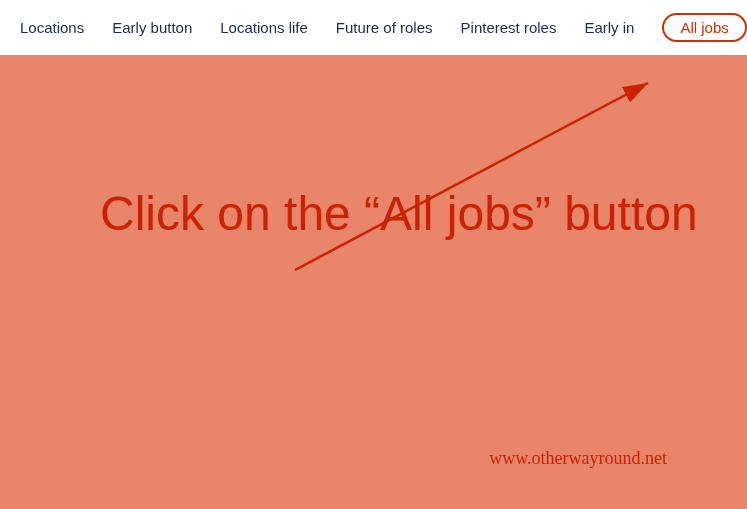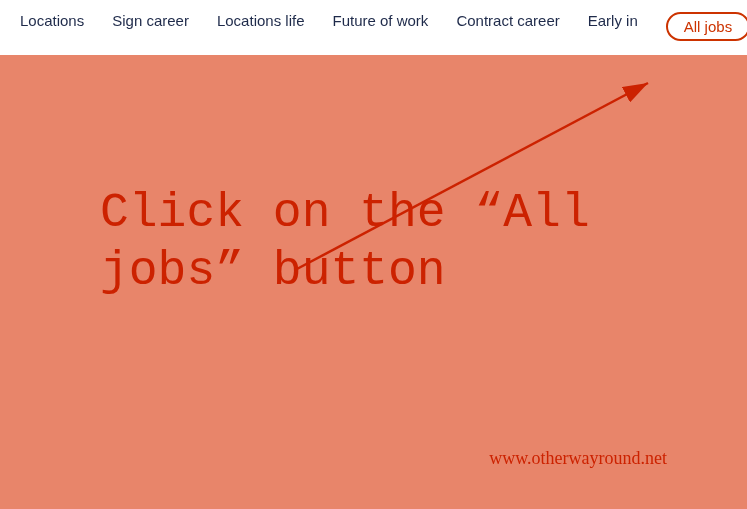--- a/index.html
+++ b/index.html
@@ -9,21 +9,21 @@
       height: 509px;
       background-color: #e8856a;
       font-family: Arial, sans-serif;
       overflow: hidden;
       position: relative;
     }
 
     
     nav {
       display: flex;
-      align-items: flex-start;
+      align-items: center;
       padding: 12px 20px;
       background-color: #fff;
       gap: 28px;
       height: 55px;
     }
 
     .nav-link {
       color: #1e2a4a;
       font-size: 15px;
       text-decoration: none;
@@ -51,21 +51,21 @@
       height: calc(509px - 55px);
     }
 
     
     .instruction-text {
       position: absolute;
       left: 100px;
       top: 130px;
       color: #cc2200;
       font-size: 48px;
-      font-family: Liberation Mono, monospace;
+      font-family: Liberation Sans, sans-serif;
       line-height: 1.2;
       font-weight: normal;
     }
 
     
     .arrow-svg {
       position: absolute;
       top: 0;
       left: 0;
       width: 100%;
@@ -81,24 +81,24 @@
       color: #cc2200;
       font-size: 18px;
       font-family: 'Comic Sans MS', 'Chalkboard SE', cursive;
     }
   </style>
 </head>
 <body>
 
 <nav>
   <a class="nav-link">Locations</a>
-  <a class="nav-link">Sign career</a>
+  <a class="nav-link">Early button</a>
   <a class="nav-link">Locations life</a>
-  <a class="nav-link">Future of work</a>
-  <a class="nav-link">Contract career</a>
+  <a class="nav-link">Future of roles</a>
+  <a class="nav-link">Pinterest roles</a>
   <a class="nav-link">Early in</a>
   <button class="all-jobs-btn">All jobs</button>
 </nav>
 
 <div class="main-content">
 
   <svg class="arrow-svg" viewBox="0 0 747 454">
 
     <defs>
       <marker id="arrowhead" markerWidth="10" markerHeight="7" refX="10" refY="3.5" orient="auto">

